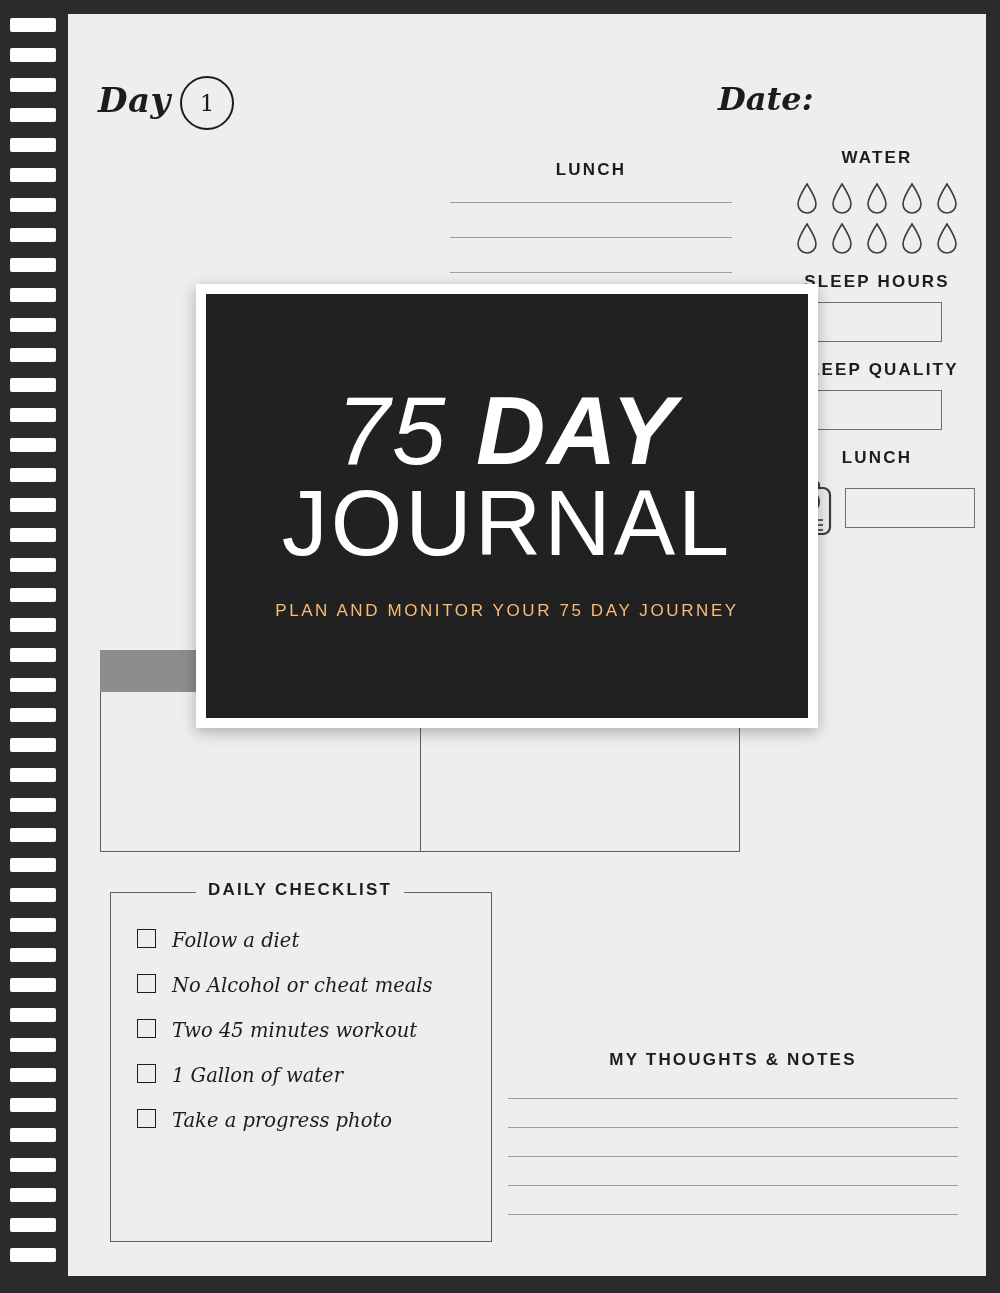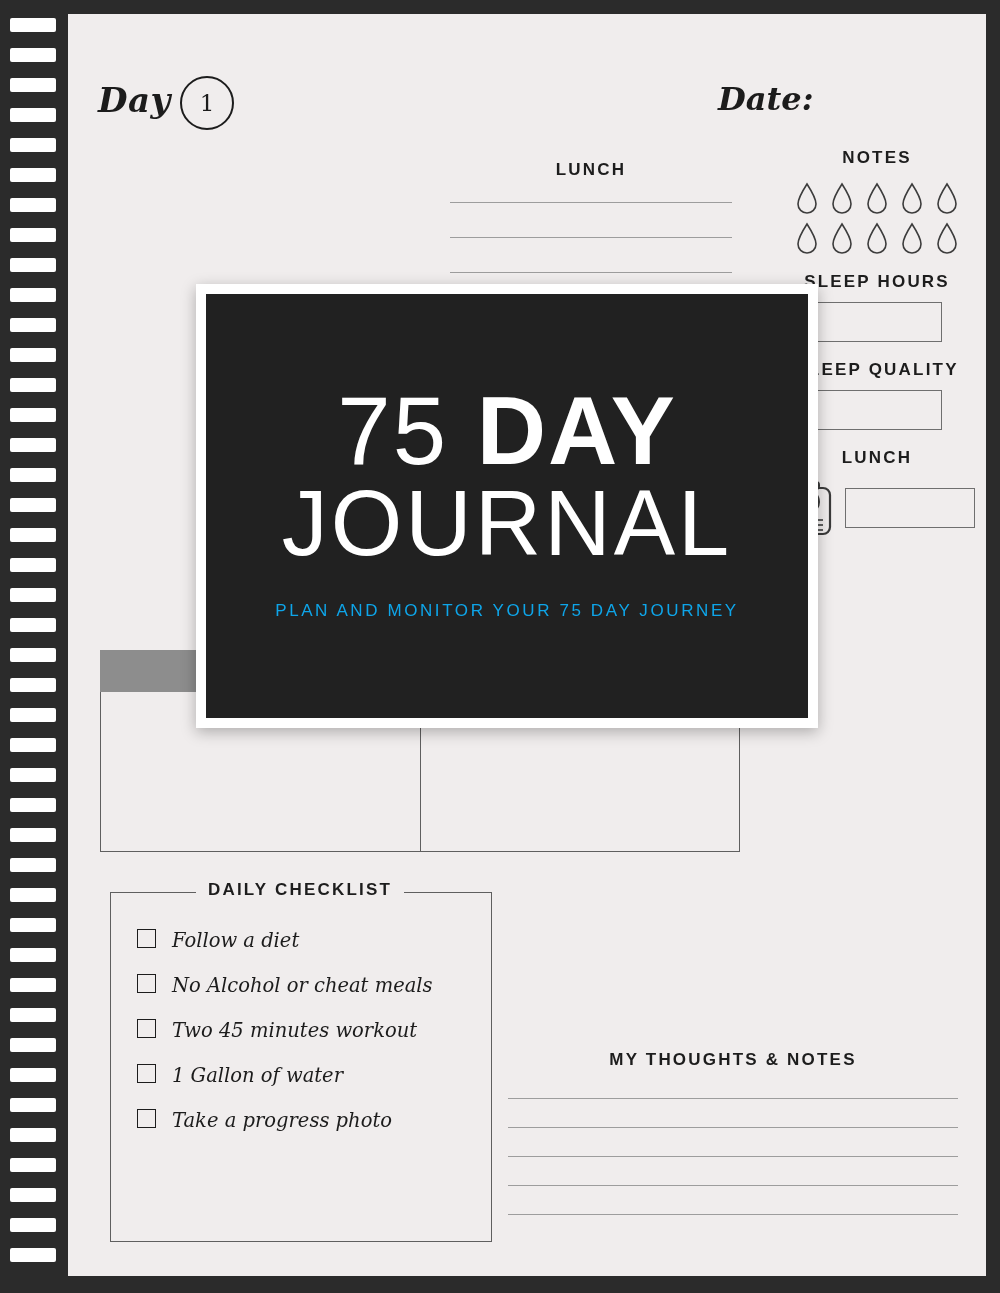--- a/index.html
+++ b/index.html
@@ -238,33 +238,34 @@
     align-items: center;
     justify-content: center;
     padding-bottom: 8px;
   }
   .cover-line1 {
     color: #ffffff;
     font-size: 96px;
     letter-spacing: 2px;
     line-height: 1.0;
     white-space: nowrap;
+    font-style: italic;
   }
   .cover-line1 .thin { font-weight: 300; }
   .cover-line1 .bold { font-weight: 700; }
   .cover-line2 {
     color: #ffffff;
     font-size: 92px;
     font-weight: 300;
     letter-spacing: 3px;
     line-height: 1.05;
     margin-top: -4px;
   }
   .cover-sub {
-    color: #0ea5e9;
+    color: #fdba74;
     font-size: 17px;
     font-weight: 400;
     letter-spacing: 2.6px;
     margin-top: 30px;
   }
 </style>
 </head>
 <body>
 
 <div class="page-frame">
@@ -335,21 +336,21 @@
           <div class="rule"></div>
           <div class="rule"></div>
           <div class="rule"></div>
           <div class="rule"></div>
         </div>
     </div>
 
     <div class="right-col">
 
       <div class="right-block">
-        <div class="sec-title">NOTES</div>
+        <div class="sec-title">WATER</div>
         <div id="water-drops">
             <div class="drops drop-row">
               <span class="drop">
                 <svg viewBox="0 0 24 32" width="24" height="32">
                   <path d="M12 2 C12 2 3 16 3 22 a9 9 0 0 0 18 0 C21 16 12 2 12 2 Z" fill="none" stroke="#3c3c3c" stroke-width="1.6"></path>
                 </svg>
               </span>
               <span class="drop">
                 <svg viewBox="0 0 24 32" width="24" height="32">
                   <path d="M12 2 C12 2 3 16 3 22 a9 9 0 0 0 18 0 C21 16 12 2 12 2 Z" fill="none" stroke="#3c3c3c" stroke-width="1.6"></path>

